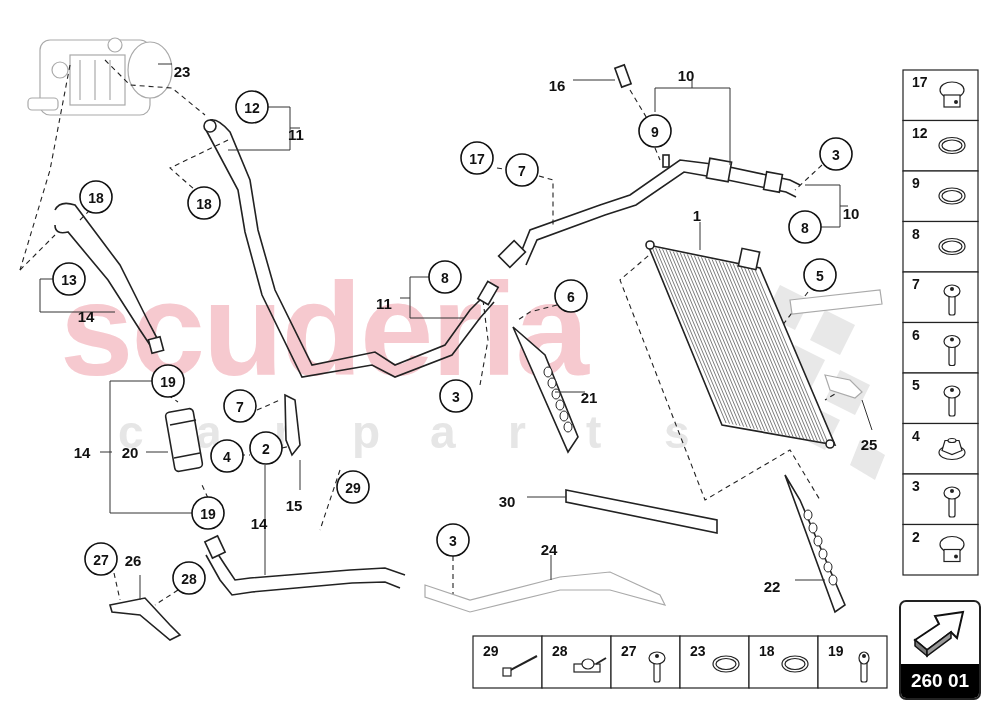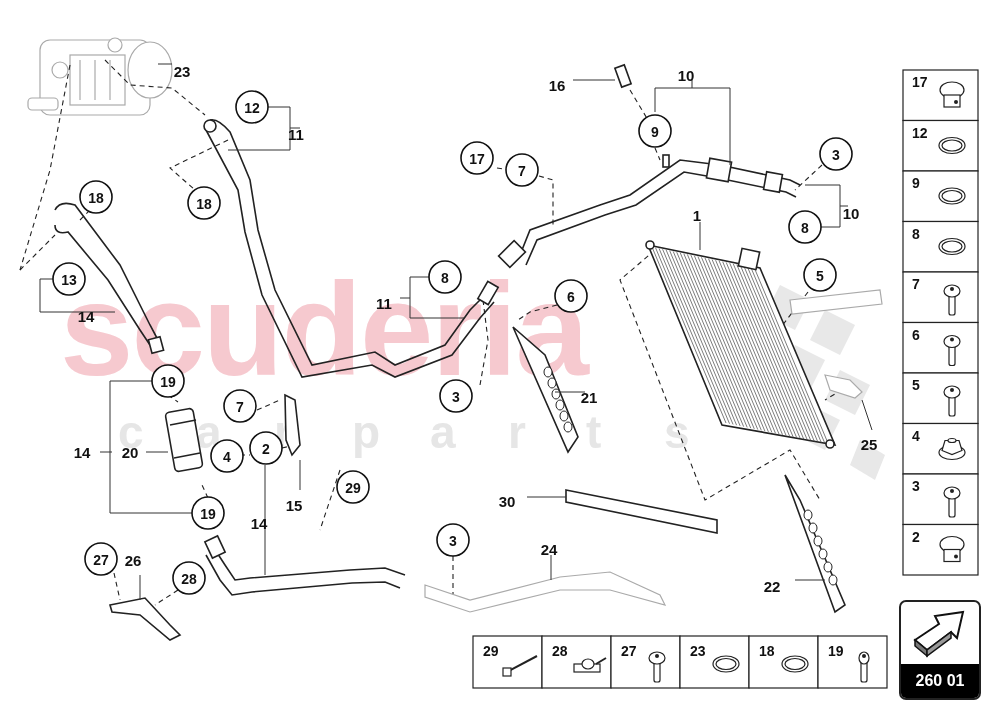--- a/index.html
+++ b/index.html
@@ -15,21 +15,21 @@
   .dash { fill:none; stroke:#222; stroke-width:1.1; stroke-dasharray:5 4; }
   .lead { fill:none; stroke:#333; stroke-width:1; }
   .callout circle { fill:#fff; stroke:#111; stroke-width:1.6; }
   .callout text { font-size:14px; text-anchor:middle; dominant-baseline:central; }
   .lbl { font-size:15px; }
   .cell rect { fill:#fff; stroke:#222; stroke-width:1.2; }
   .cell text { font-size:14px; }
   .ref-box { position:absolute; left:899px; top:600px; width:78px; height:96px;
              border:2px solid #222; border-radius:7px; overflow:hidden; background:#fff; }
   .ref-code { position:absolute; left:0; right:0; bottom:0; height:34px; background:#000;
-              color:#fff; font-size:16px; font-weight:bold; text-align:center; line-height:34px;
+              color:#fff; font-size:19px; font-weight:bold; text-align:center; line-height:34px;
               font-family:"Liberation Sans", sans-serif; }
 </style>
 </head>
 <body>
 
 <div id="stage">
 <svg width="1000" height="727" viewBox="0 0 1000 727" xmlns="http://www.w3.org/2000/svg">
 
   <g>
     <text class="wm-big" x="60" y="375">scuderia</text>

